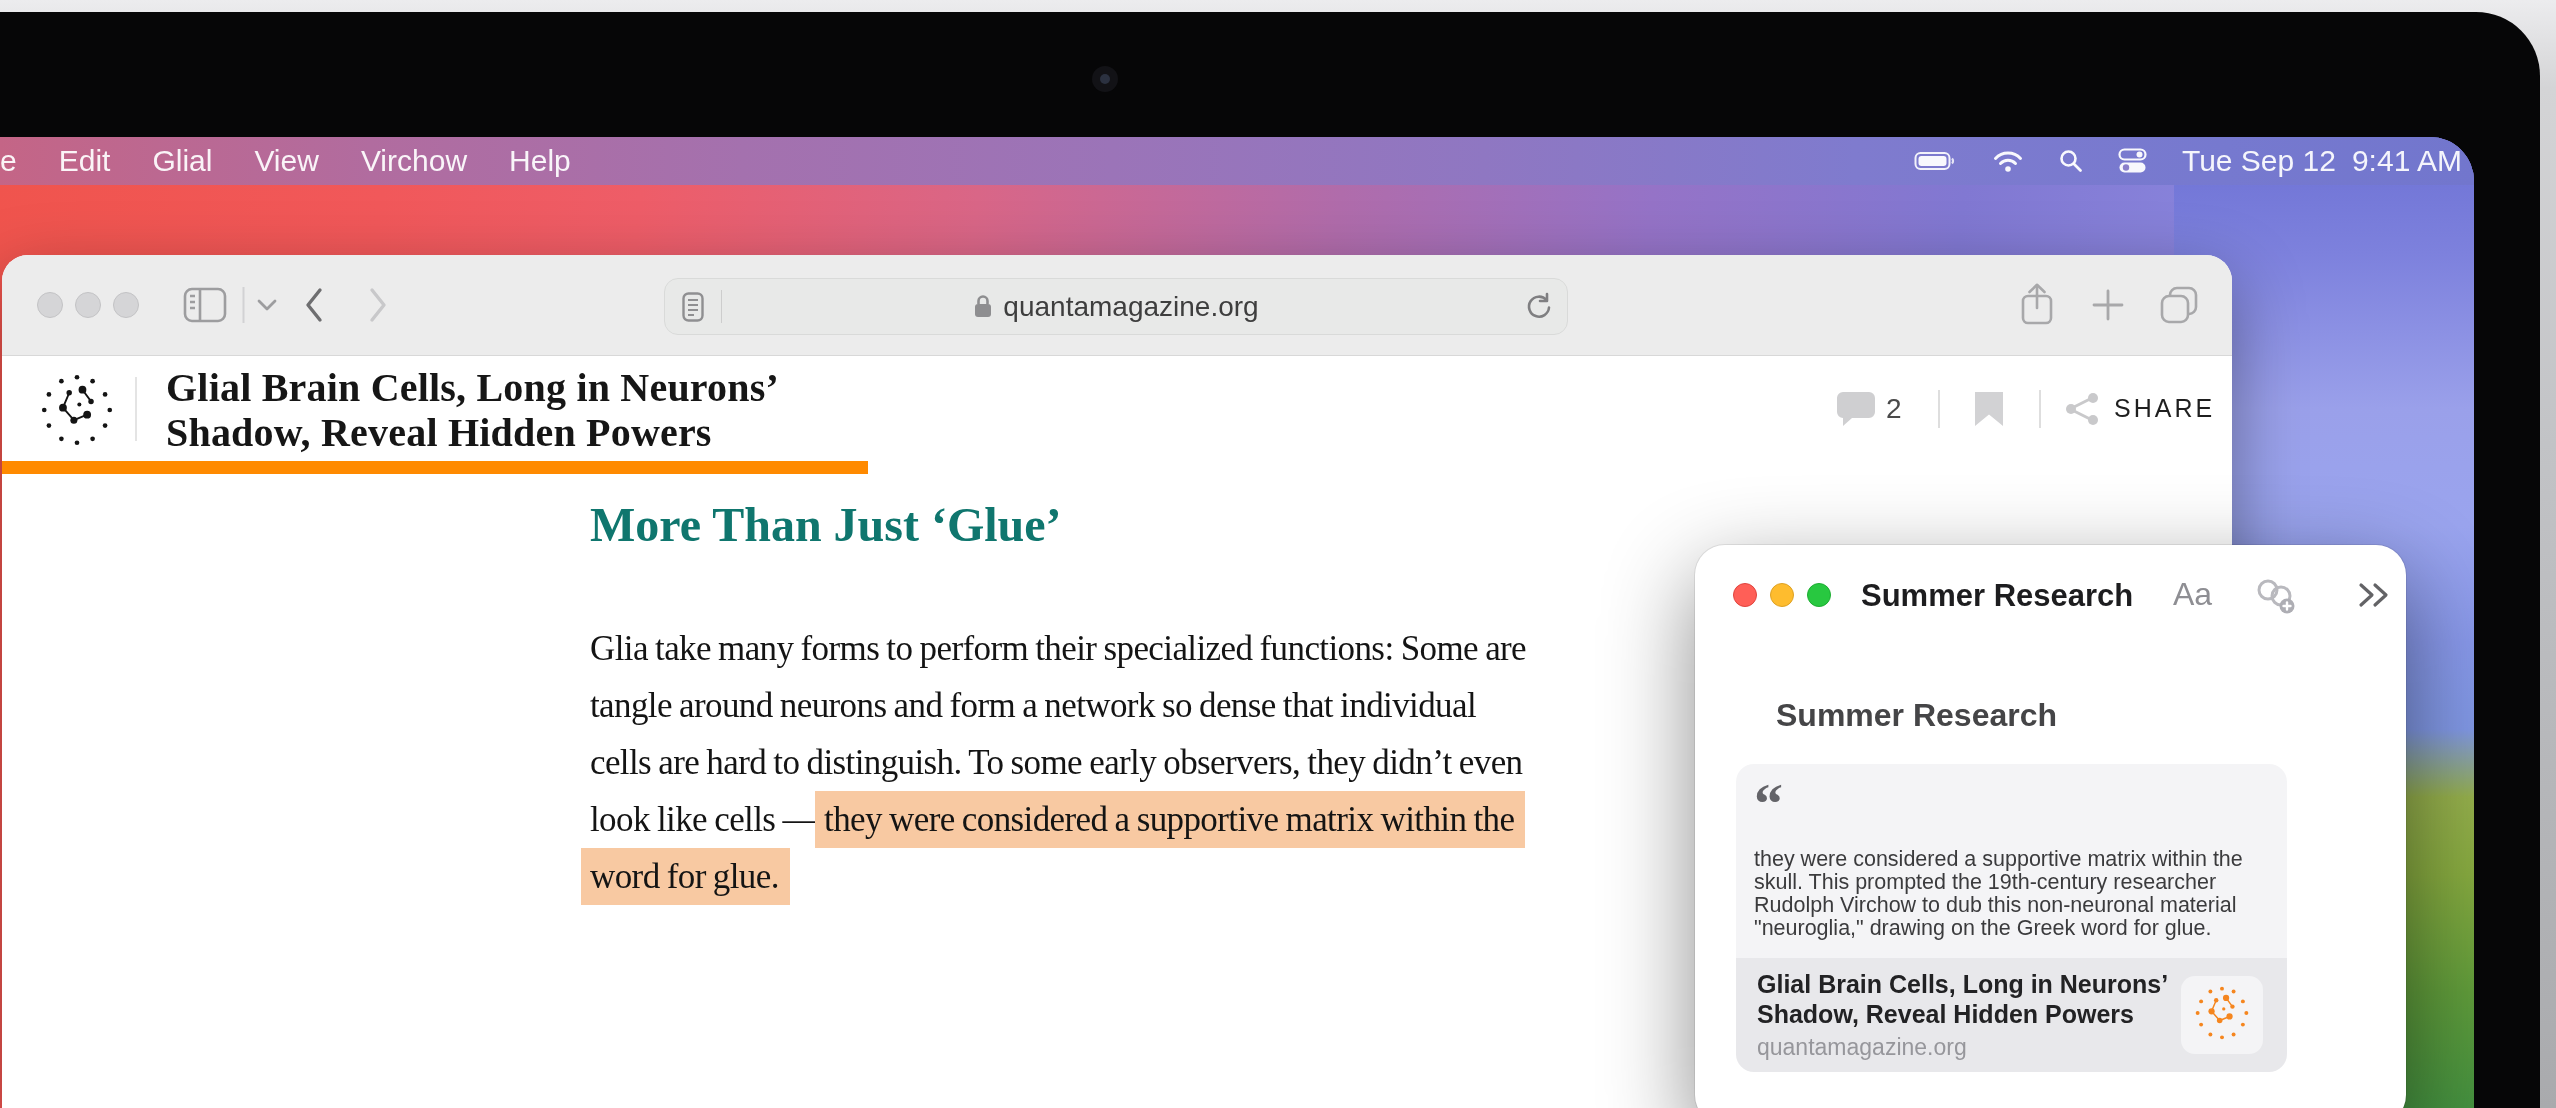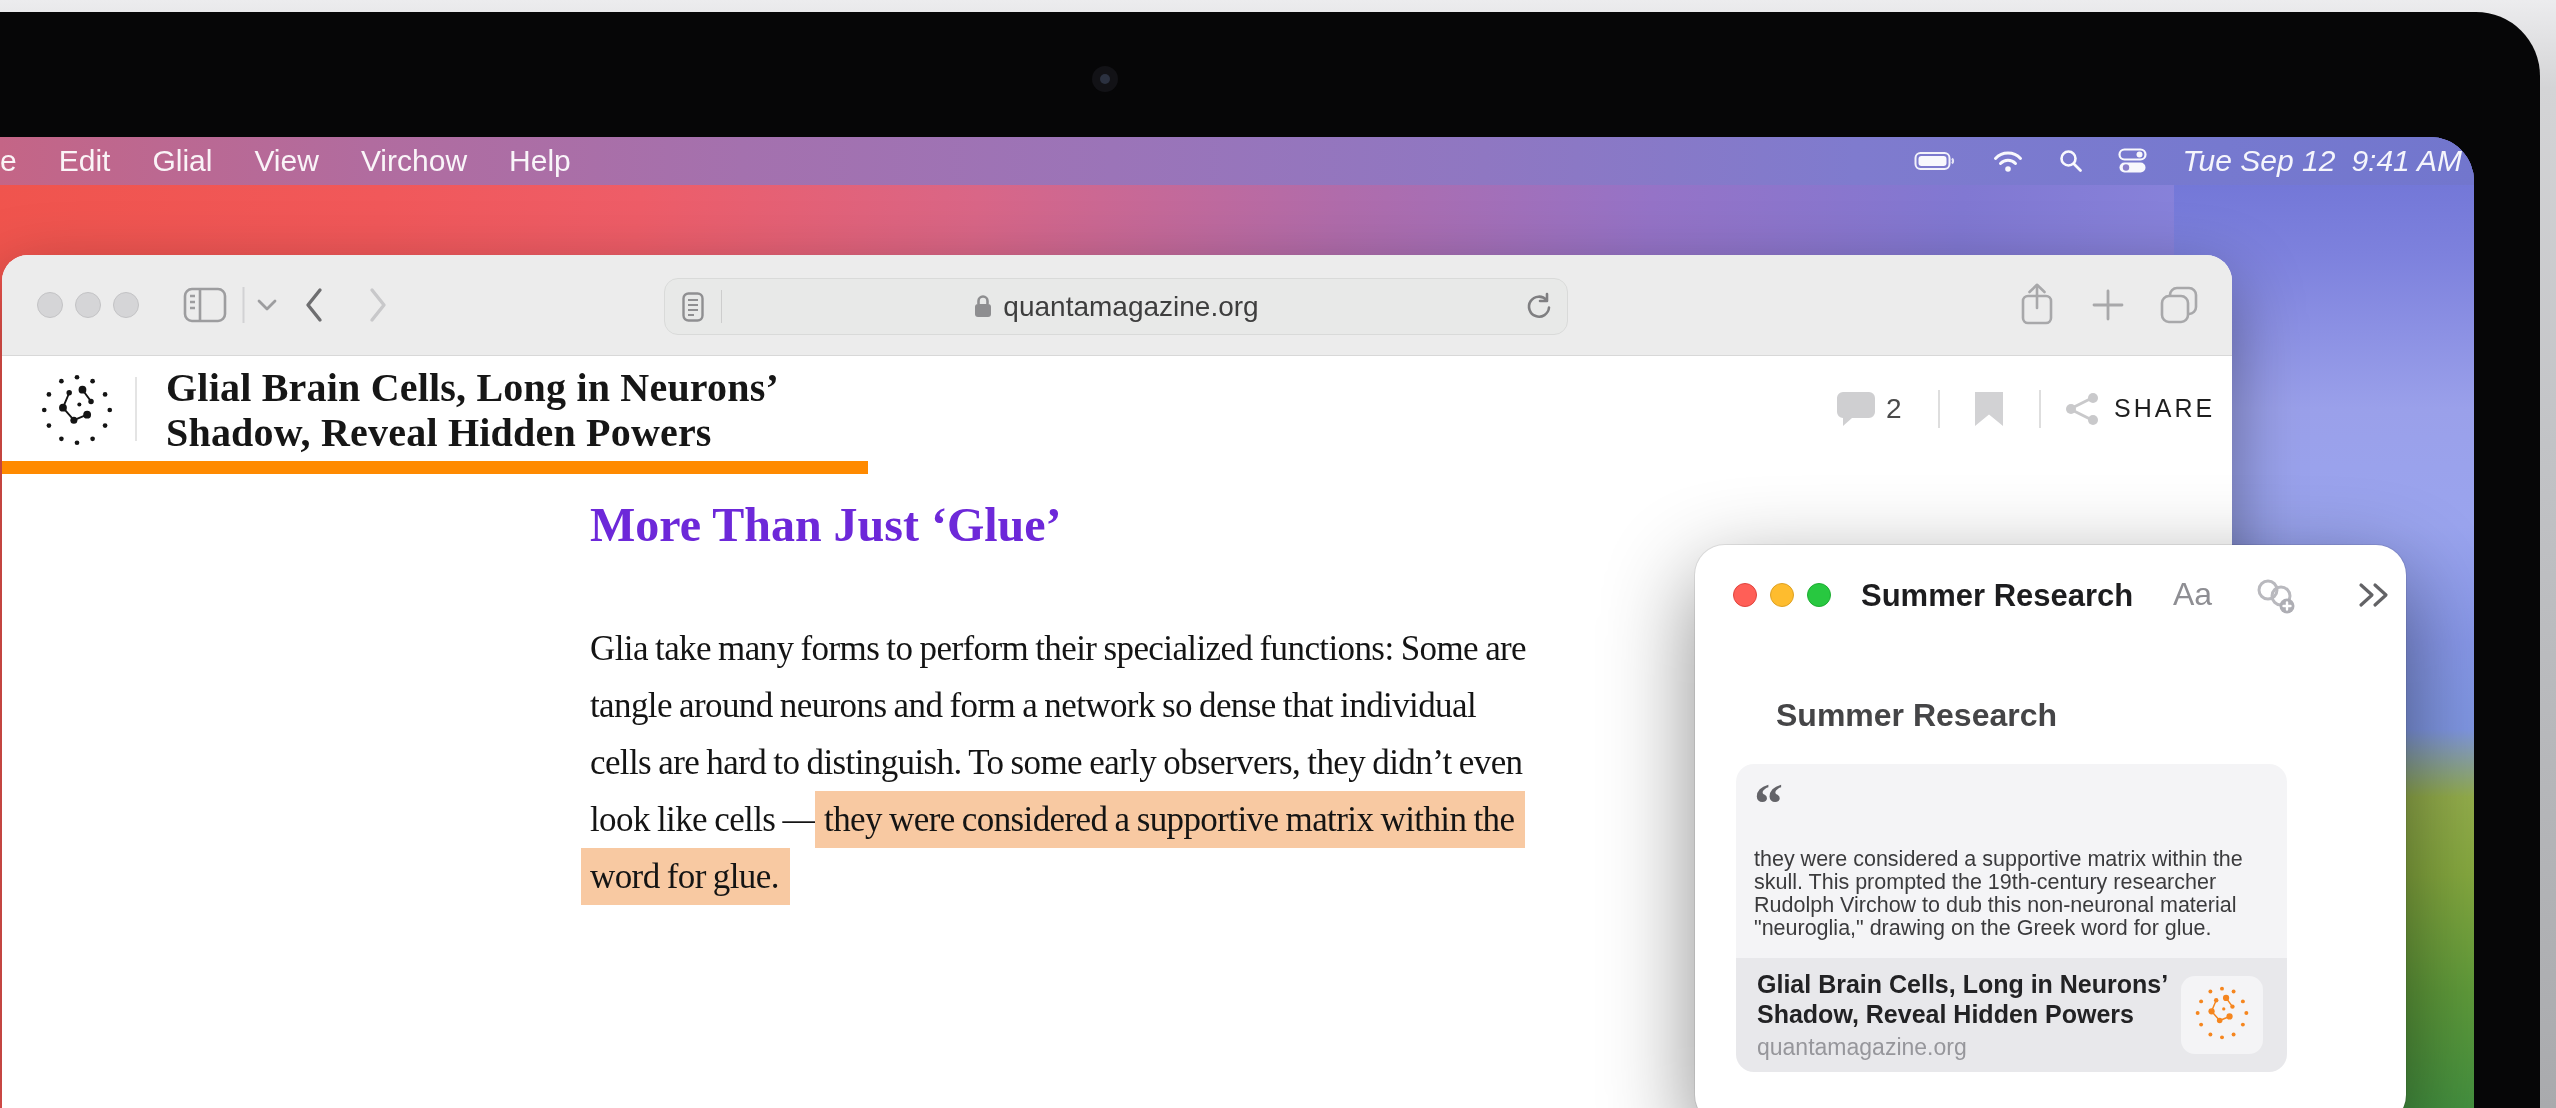--- a/index.html
+++ b/index.html
@@ -21,21 +21,21 @@
   .wall-right{position:absolute;right:0;top:0;width:300px;height:100%;
           background:linear-gradient(to bottom,#6d71d4 0%,#7d81dd 12%,#9aa0ea 28%,#9aa4ee 40%,
                      #8797e8 52%,#7f96e2 61%,#93ad4b 68%,#85a83f 76%,#5f9a3a 88%,#44903f 100%);}
   
   .menubar{position:absolute;left:0;top:0;width:100%;height:48px;
            background:linear-gradient(90deg,#c46586 0%,#b16c9f 15%,#a471ae 30%,#9b74b8 45%,
                       #8f77c2 60%,#7f7bce 75%,#7679cf 90%,#7276cd 100%);
            display:flex;align-items:center;justify-content:space-between;
            color:rgba(255,255,255,.93);font-size:30px;}
   .menus{display:flex;gap:42px;align-items:center;}
-  .statusarea{display:flex;gap:34px;align-items:center;padding-right:12px;font-style:italic;}
+  .statusarea{display:flex;gap:34px;align-items:center;padding-right:12px;}
   .statusarea svg{display:block;}
   .status-time{display:flex;gap:16px;}
   
   .safari{position:absolute;left:2px;top:118px;width:2230px;height:853px;background:#fff;
           border-radius:26px 26px 0 0;box-shadow:0 24px 70px rgba(0,0,0,.38);overflow:hidden;}
   .toolbar{position:relative;height:100px;background:#ececec;border-bottom:1px solid #d8d8d8;}
   .tl{position:absolute;top:37px;width:26px;height:26px;border-radius:50%;
       background:#d5d5d7;border:1px solid #c3c3c5;box-sizing:border-box;}
   .tbtn{position:absolute;top:0;height:100px;display:flex;align-items:center;}
   .urlbar{position:absolute;left:662px;top:23px;width:902px;height:55px;background:#e8e9e8;
@@ -55,21 +55,21 @@
   .cmt-count{left:1884px;font-size:28px;color:#4a4a4a;}
   .hdr-vdiv{position:absolute;top:34px;width:2px;height:38px;background:#dedede;}
   .share-label{left:2112px;font-size:25px;font-weight:normal;letter-spacing:3px;color:#1f1f1f;}
   .progress-row{position:relative;height:14px;background:#fff;}
   .progress-fill{position:absolute;left:0;top:0;height:14px;width:866px;background:#FF8A00;}
   .hdr-shadow{position:absolute;left:0;top:219px;width:100%;height:16px;
               background:linear-gradient(to bottom,rgba(0,0,0,.10),rgba(0,0,0,0));}
   
   .content{position:absolute;left:0;top:219px;width:100%;height:634px;background:#fff;}
   .section-heading{position:absolute;left:588px;top:23px;font-family:"Liberation Serif",serif;
-                   font-weight:bold;font-size:48px;color:#6d28d9;}
+                   font-weight:bold;font-size:48px;color:#0f766e;}
   .para{position:absolute;left:588px;top:146px;font-family:"Liberation Serif",serif;
         font-size:35px;color:#141414;letter-spacing:-.6px;word-spacing:-1px;}
   .pline{height:57px;line-height:57px;white-space:nowrap;}
   .hl{display:inline-block;height:57px;line-height:57px;vertical-align:top;
       background:#F8C9A2;padding:0 11px 0 9px;margin-left:-9px;}
   .hl:empty{display:none;}
   
   .qnote{position:absolute;left:1695px;top:408px;width:711px;height:580px;background:#fff;
          border-radius:30px;box-shadow:0 30px 90px rgba(0,0,0,.45),0 0 0 1px rgba(0,0,0,.08);
          }

